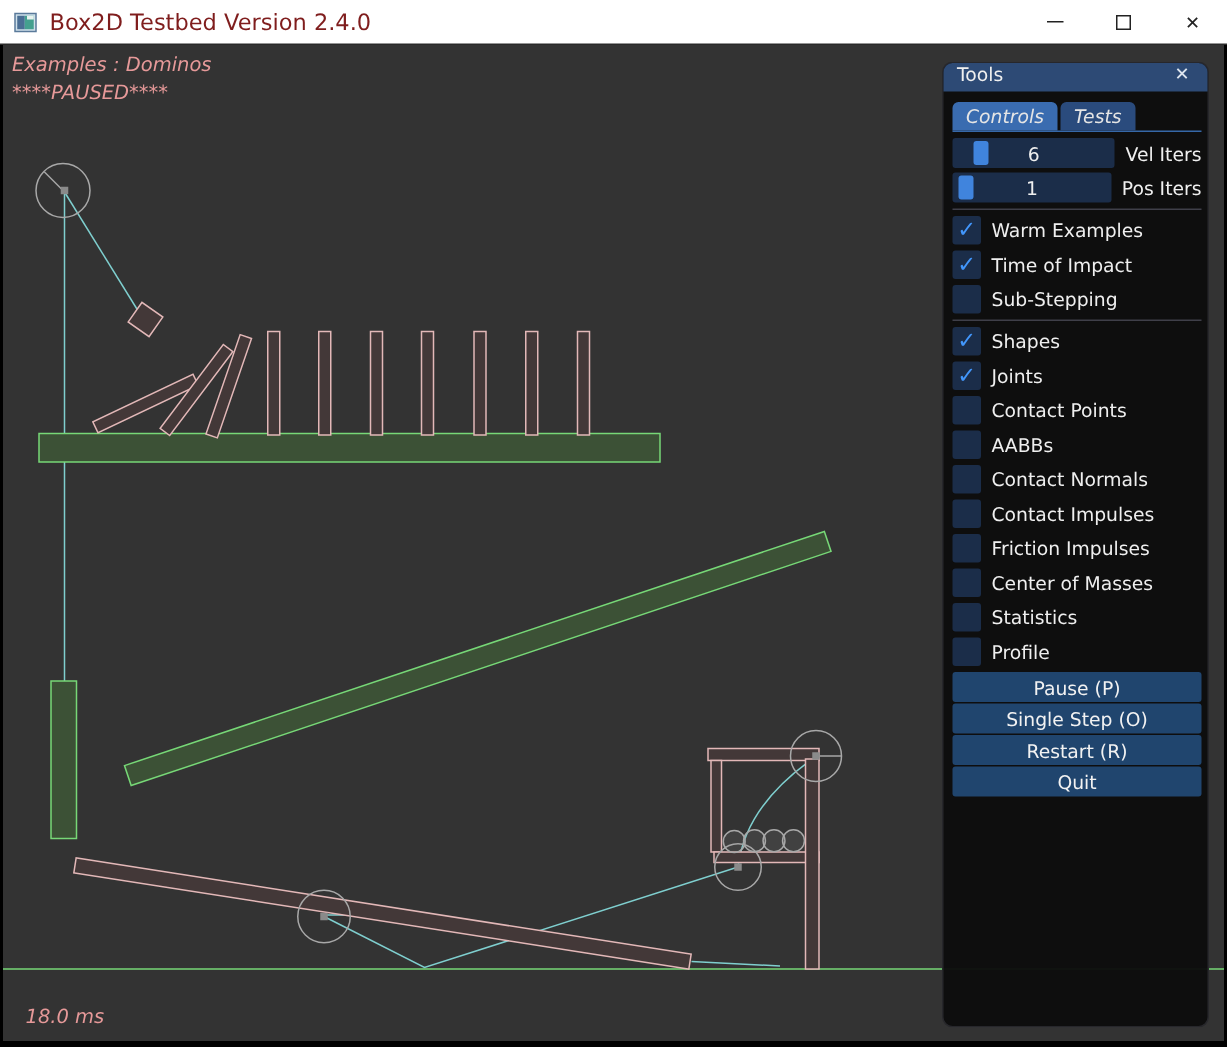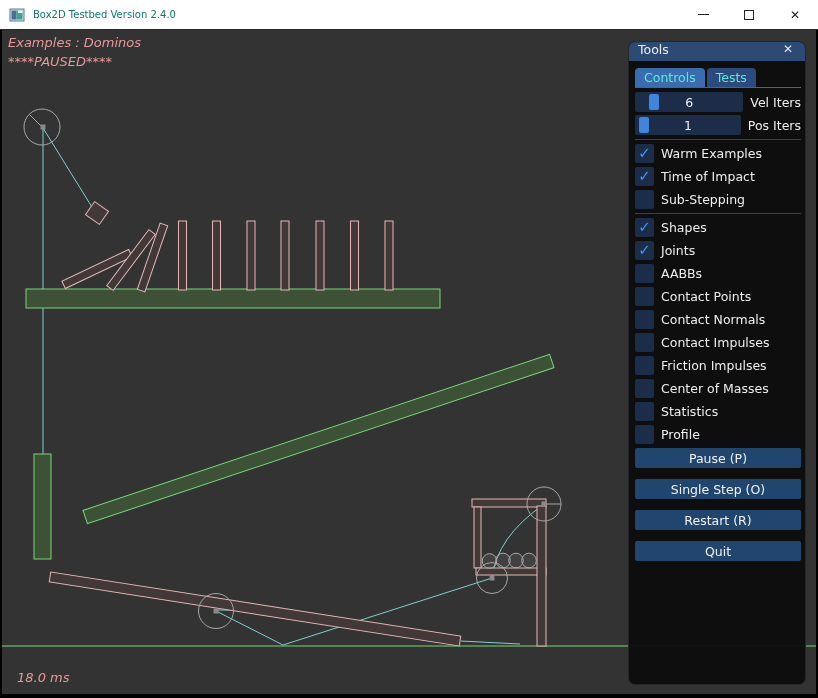--- a/index.html
+++ b/index.html
@@ -9,21 +9,21 @@
     font-family:"DejaVu Sans","Liberation Sans",sans-serif;
     position:relative; overflow:hidden;
   }
   
   .titlebar {
     position:absolute; left:0; top:0; width:818px; height:30px;
     background:#ffffff; display:flex; align-items:center;
     border-bottom:1px solid #2a2a2a;
   }
   .titlebar .appicon { margin-left:9px; width:16px; height:16px; }
-  .titlebar .title { margin-left:8px; font-size:10px; color:#0f766e; }
+  .titlebar .title { margin-left:8px; font-size:15px; color:#7f1d1d; }
   .winbtns { margin-left:auto; display:flex; height:100%; }
   .winbtn { width:46px; height:100%; display:flex; align-items:center; justify-content:center; color:#222; font-size:12px; }
   .min-glyph { width:11px; height:1px; background:#222; display:block; }
   .max-glyph { width:10px; height:10px; border:1px solid #222; display:block; }
   
   .canvas {
     position:absolute; left:2px; top:30px; width:814px; height:664px;
     background:#333333;
     font-style:italic;
   }
@@ -42,21 +42,21 @@
   }
   .panel-header .ptitle { flex:1; font-size:12.5px; }
   .panel-close { color:#dfe6ef; font-size:12px; width:16px; text-align:center; cursor:default; }
   .panel-body { padding:7px 4px 0 6px; }
   .tabbar {
     display:flex; gap:2px; padding-left:0;
     border-bottom:1px solid #3668a8; height:20px;
   }
   .tab {
     padding:2px 9px 0 9px; height:19px; font-size:12.5px;
-    border-radius:4px 4px 0 0; background:#2a4b7d; color:#5eead4;
+    border-radius:4px 4px 0 0; background:#2a4b7d; color:#e5e5e5;font-style:italic;
   }
   .tab.active { background:#3a6cb0; }
   .slider-rows { margin-top:4px; }
   .slider-row { display:flex; align-items:center; height:20px; margin-bottom:3px; }
   .slider-frame {
     position:relative; width:116px; height:20px; background:#1b2d49;
     border-radius:2px; overflow:hidden;
   }
   .slider-grab { position:absolute; top:2px; width:10px; height:16px; background:#4084dd; border-radius:2px; }
   .slider-value {
@@ -67,21 +67,21 @@
   .separator { height:1px; background:#3f3f49; margin:4px 0 4px 0; }
   .cb-row { display:flex; align-items:center; height:19px; margin-bottom:4px; }
   .cb-box {
     width:19px; height:19px; background:#1b2d49; border-radius:2px;
     display:flex; align-items:center; justify-content:center;
     color:#4296fa; font-size:15px; font-weight:bold; line-height:1;
   }
   .cb-label { margin-left:7px; }
   .btn-col { margin-top:2px; }
   .pbutton {
-    height:20px; margin-bottom:11px; background:#20456e; border-radius:2px;
+    height:20px; margin-bottom:1px; background:#20456e; border-radius:2px;
     display:flex; align-items:center; justify-content:center;
     font-size:12.5px; color:#f2f2f2;
   }
   
 </style>
 </head>
 <body>
 
 <div class="canvas">
   <svg width="814" height="664" viewBox="2 30 814 664">
@@ -227,25 +227,25 @@
           <div class="cb-label">Shapes</div>
         </div>
         <div class="cb-row">
           <div class="cb-box">
             <span>✓</span>
           </div>
           <div class="cb-label">Joints</div>
         </div>
         <div class="cb-row">
           <div class="cb-box"></div>
+          <div class="cb-label">Contact Points</div>
+        </div>
+        <div class="cb-row">
+          <div class="cb-box"></div>
           <div class="cb-label">AABBs</div>
-        </div>
-        <div class="cb-row">
-          <div class="cb-box"></div>
-          <div class="cb-label">Contact Points</div>
         </div>
         <div class="cb-row">
           <div class="cb-box"></div>
           <div class="cb-label">Contact Normals</div>
         </div>
         <div class="cb-row">
           <div class="cb-box"></div>
           <div class="cb-label">Contact Impulses</div>
         </div>
         <div class="cb-row">

